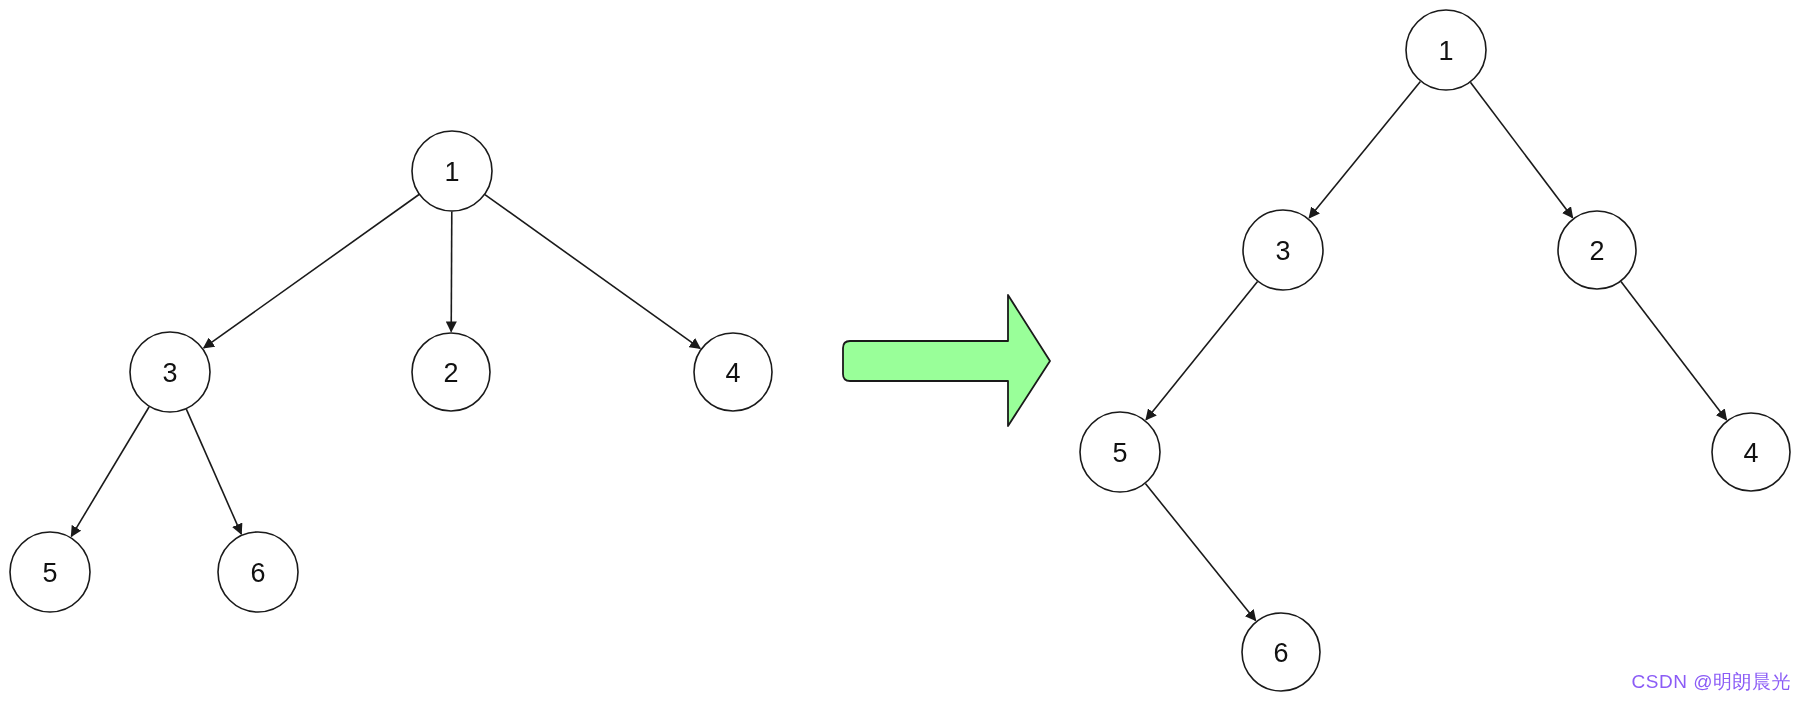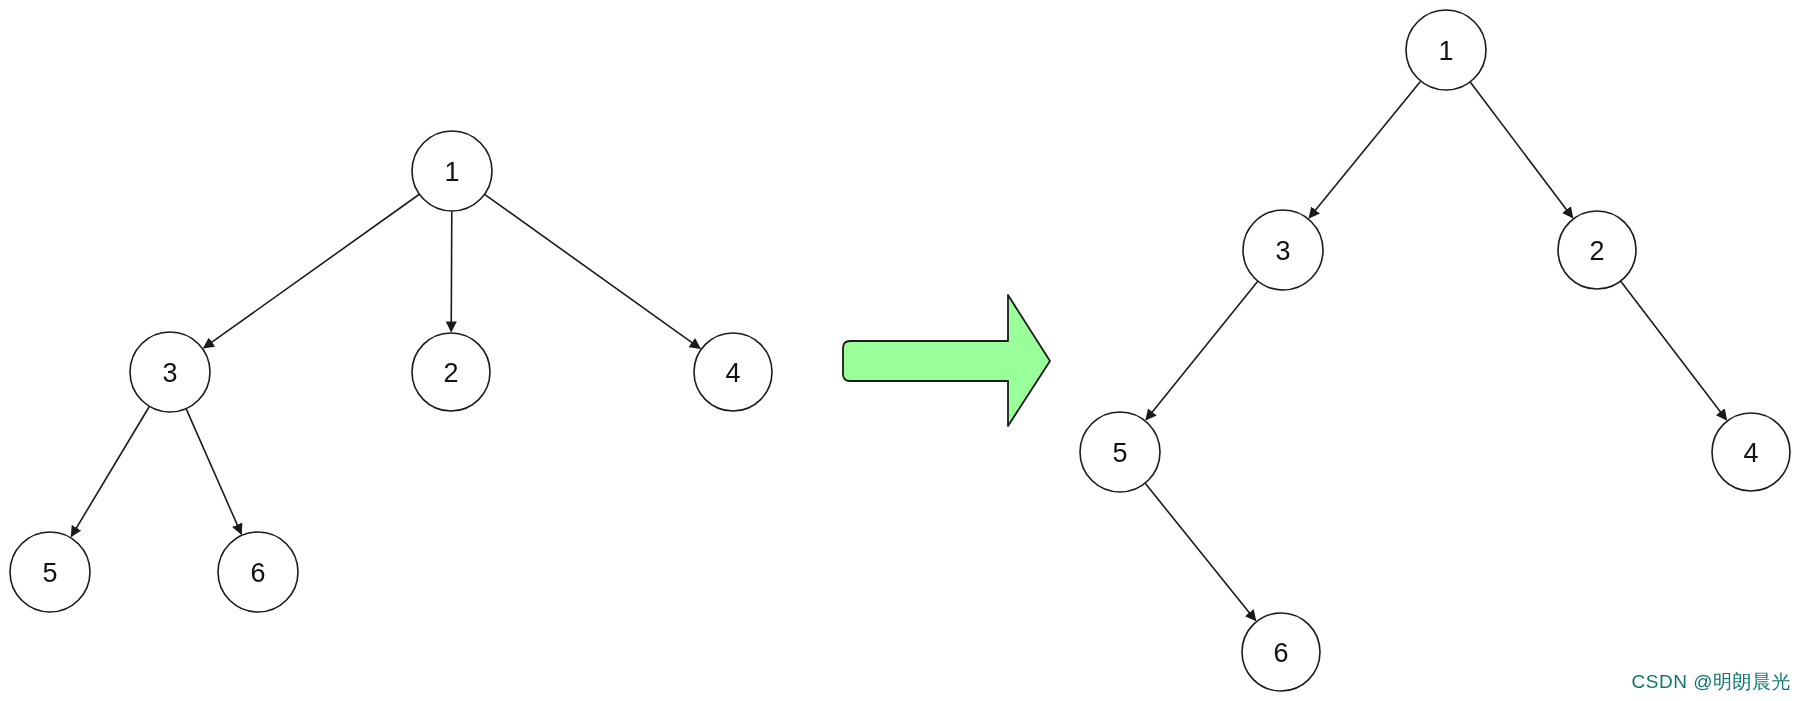--- a/index.html
+++ b/index.html
@@ -50,21 +50,21 @@
     stroke: #1a1a1a;
     stroke-width: 1.8;
     stroke-linejoin: round;
   }
   .watermark {
     position: absolute;
     right: 10px;
     bottom: 6px;
     font-family: "Liberation Sans", sans-serif;
     font-size: 19px;
-    color: #0f766e;
+    color: #8b5cf6;
     letter-spacing: 0.5px;
     white-space: nowrap;
     user-select: none;
     margin-top: 11px;
   }
 </style>
 </head>
 <body>
 
 <div id="canvas-root">

